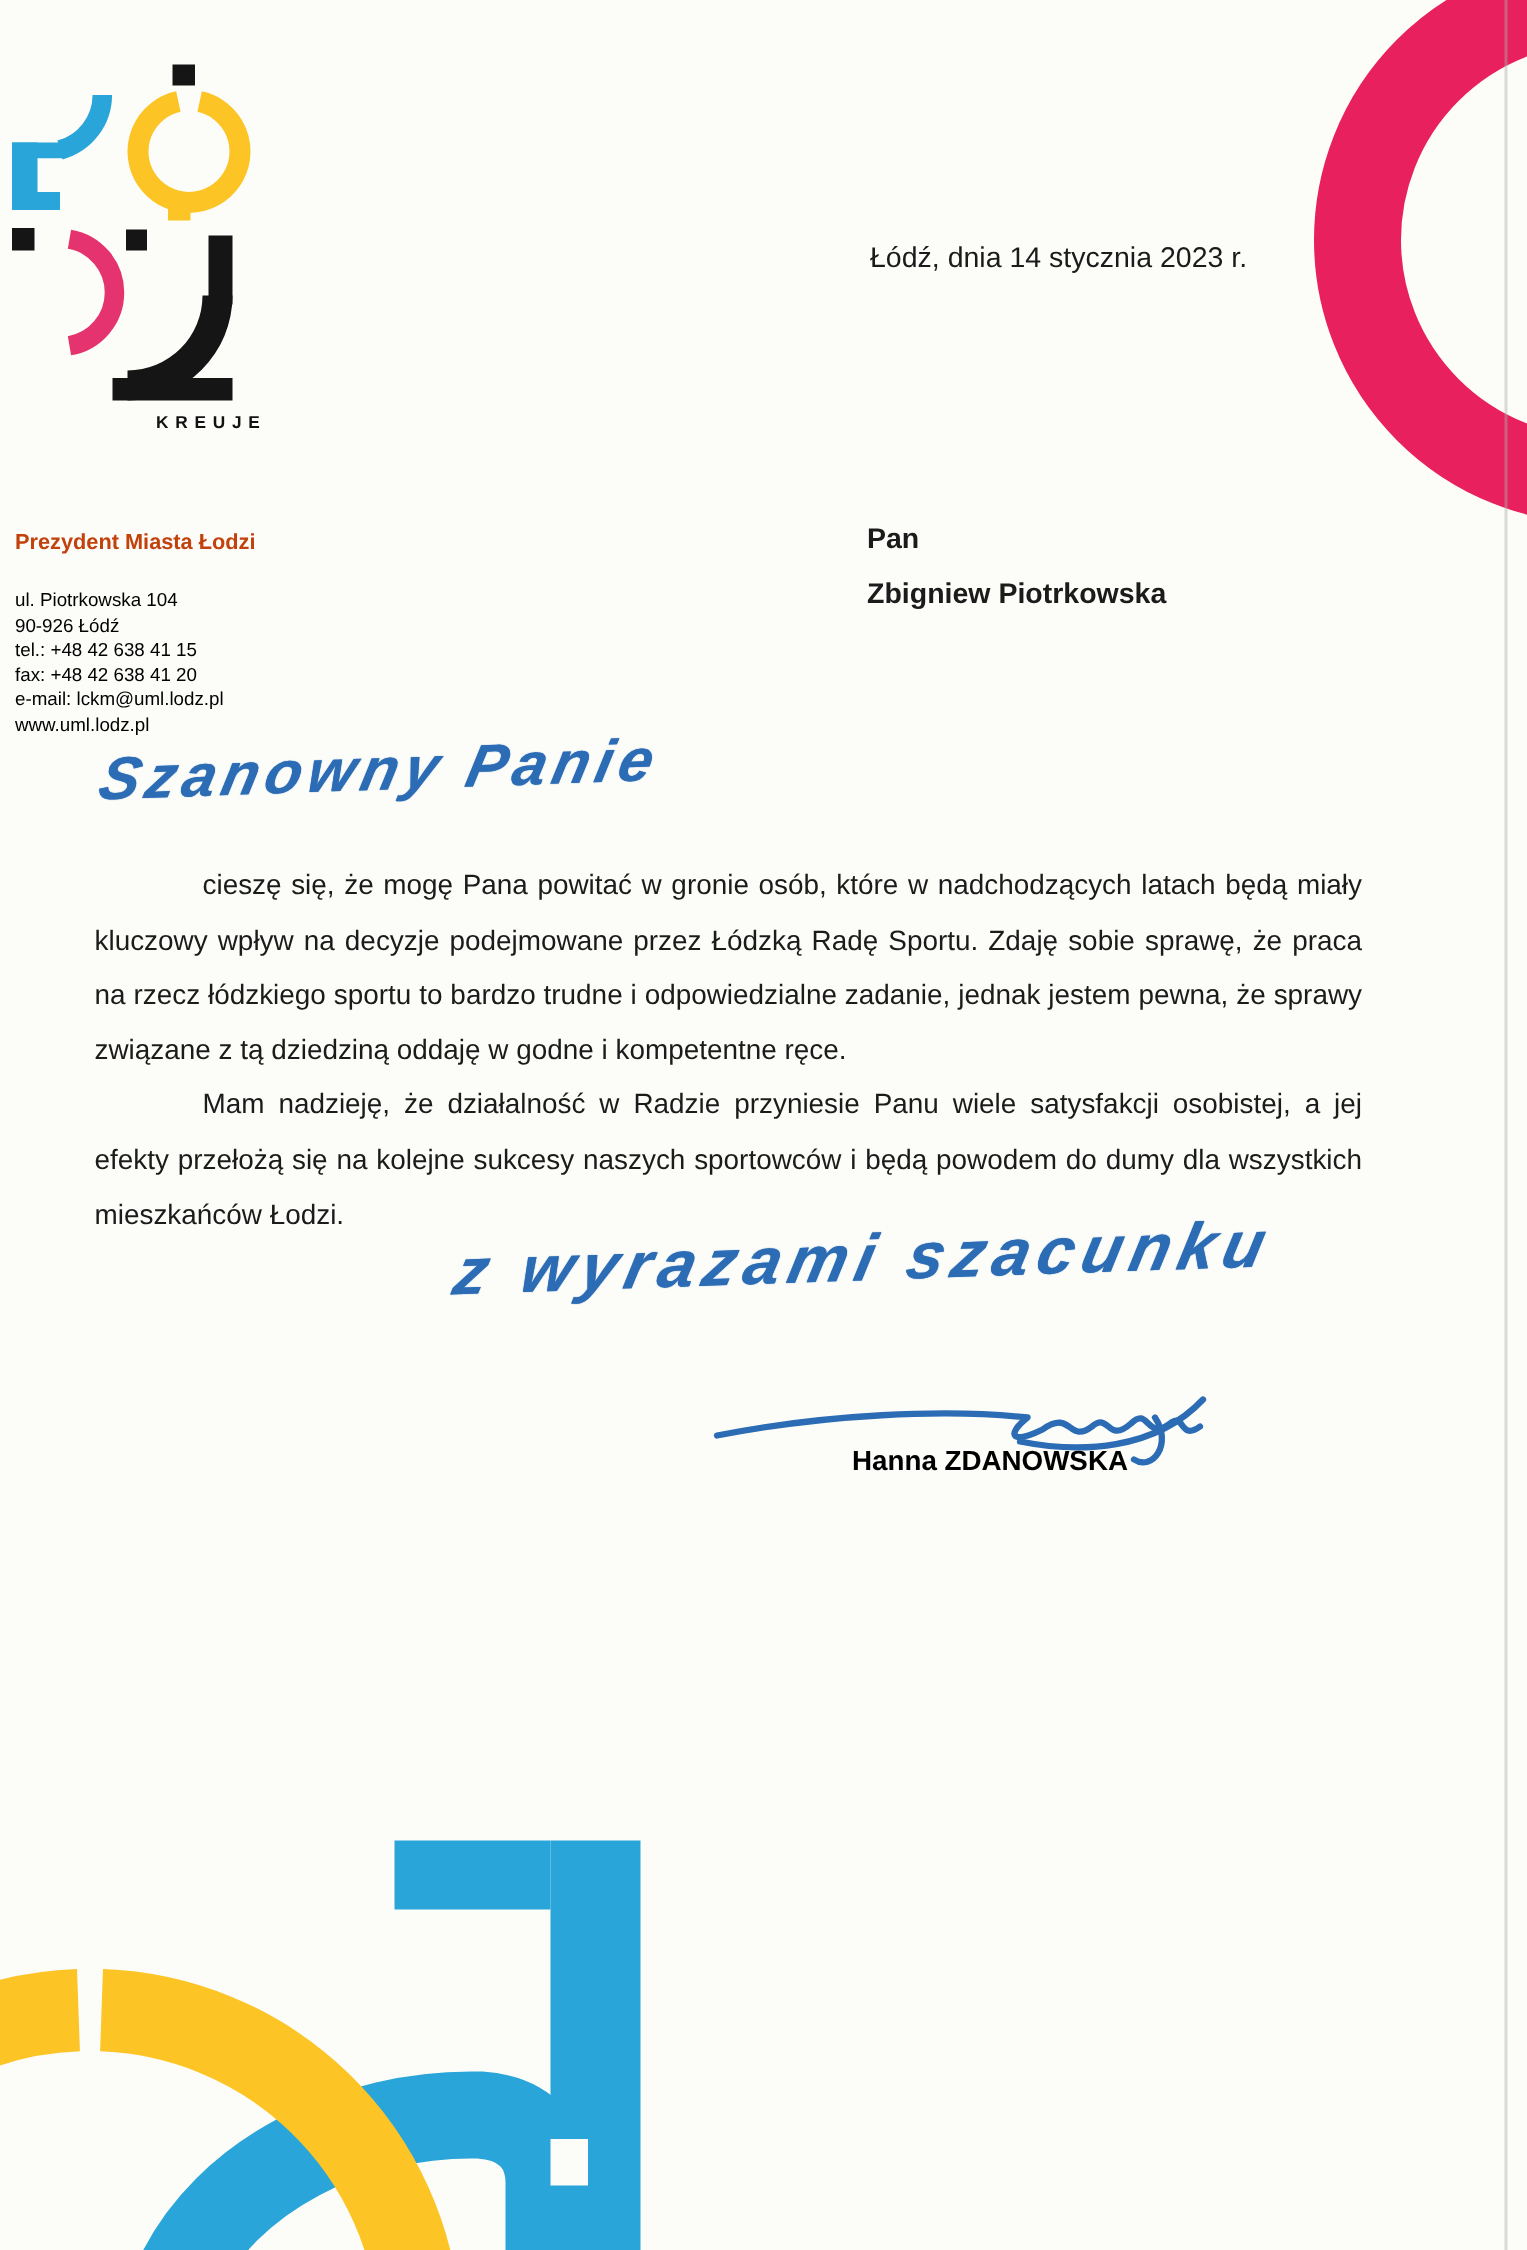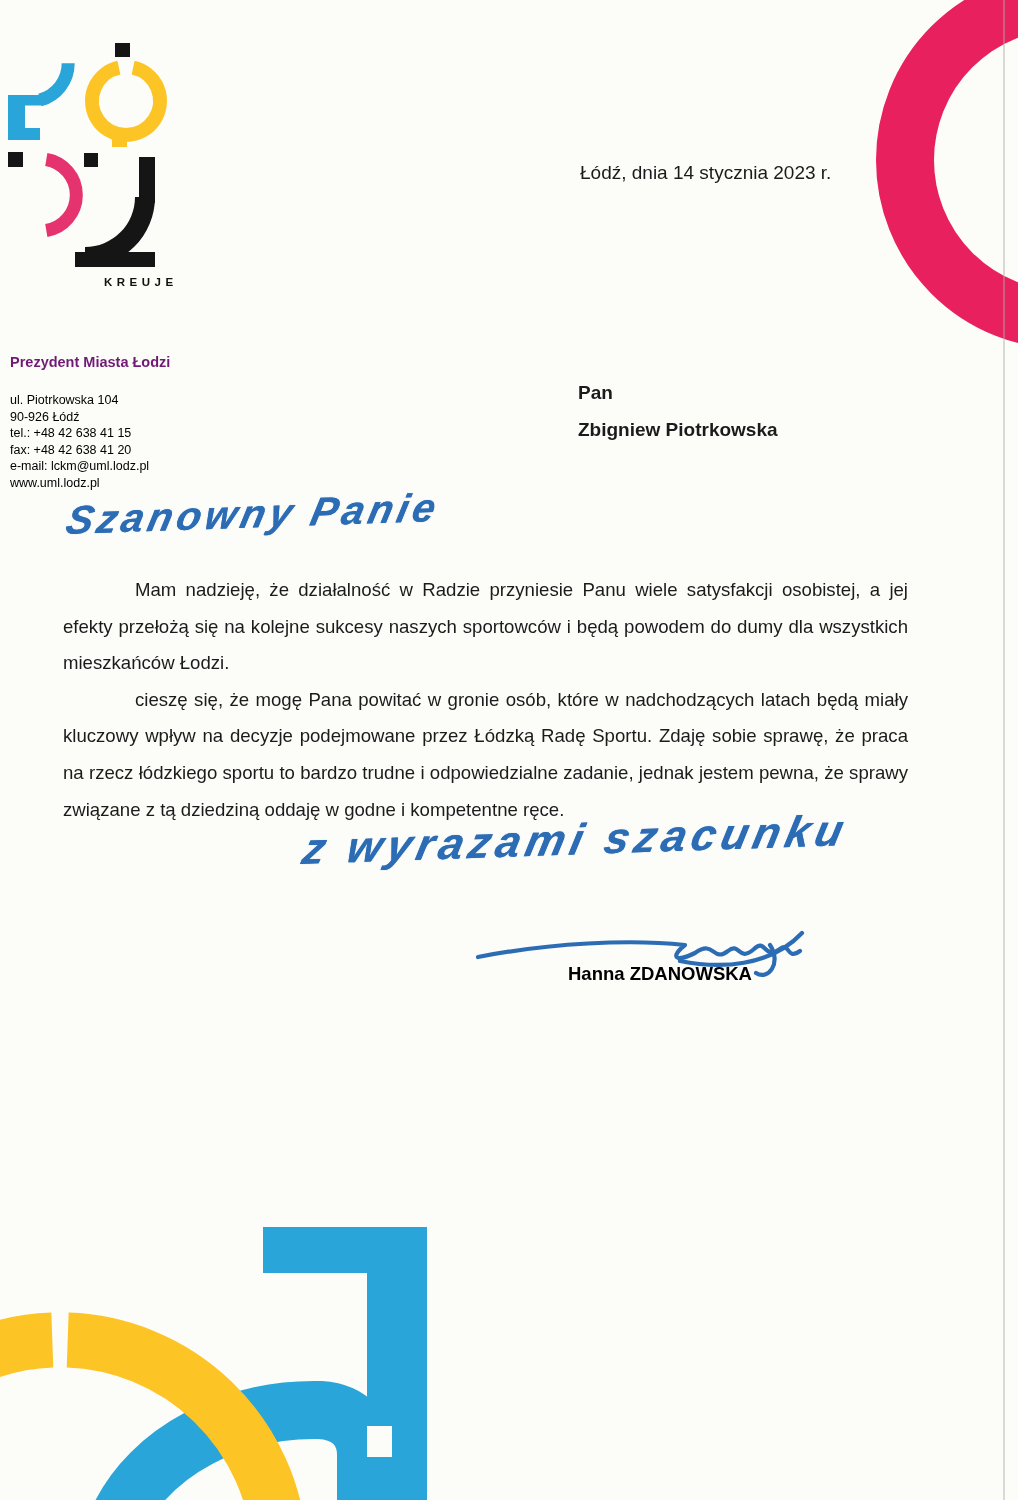--- a/index.html
+++ b/index.html
@@ -15,23 +15,23 @@
   .abs{position:absolute;}
   svg{display:block;}
 
   .kreuje{
     left:74px;top:276px;
     font-size:11.5px;font-weight:bold;letter-spacing:4.5px;
     color:#111;
     margin-left:30px;
   }
   .date-line{left:580px;top:162px;font-size:19px;}
-  .recipient{left:578px;top:341px;font-size:19px;font-weight:bold;line-height:37px;margin-top:33px;}
+  .recipient{left:578px;top:341px;font-size:19px;font-weight:bold;line-height:37px;}
   .sender{left:10px;top:354px;}
-  .sender-title{font-size:14.5px;font-weight:bold;color:#701a75;}
+  .sender-title{font-size:14.5px;font-weight:bold;color:#c2410c;}
   .sender-address{margin-top:22px;font-size:12.5px;line-height:16.6px;color:#000000;}
 
   .hand{
     font-style:italic;font-weight:600;color:#2b6cb4;
     transform:skewX(-14deg) rotate(-2deg);
     transform-origin:left bottom;
     text-shadow:0 0 0.7px #2b6cb4;
     white-space:nowrap;
   }
   .greeting{left:62px;top:498px;font-size:40px;letter-spacing:4px;}
@@ -94,22 +94,22 @@
   </div>
 
   <div class="abs recipient">
     <div>Pan</div>
     <div>Zbigniew Piotrkowska</div>
   </div>
 
   <div class="abs hand greeting">Szanowny Panie</div>
 
   <div class="abs body-text">
+    <p>cieszę się, że mogę Pana powitać w gronie osób, które w nadchodzących latach będą miały kluczowy wpływ na decyzje podejmowane przez Łódzką Radę Sportu. Zdaję sobie sprawę, że praca na rzecz łódzkiego sportu to bardzo trudne i odpowiedzialne zadanie, jednak jestem pewna, że sprawy związane z tą dziedziną oddaję w godne i kompetentne ręce.</p>
     <p>Mam nadzieję, że działalność w Radzie przyniesie Panu wiele satysfakcji osobistej, a jej efekty przełożą się na kolejne sukcesy naszych sportowców i będą powodem do dumy dla wszystkich mieszkańców Łodzi.</p>
-    <p>cieszę się, że mogę Pana powitać w gronie osób, które w nadchodzących latach będą miały kluczowy wpływ na decyzje podejmowane przez Łódzką Radę Sportu. Zdaję sobie sprawę, że praca na rzecz łódzkiego sportu to bardzo trudne i odpowiedzialne zadanie, jednak jestem pewna, że sprawy związane z tą dziedziną oddaję w godne i kompetentne ręce.</p>
   </div>
 
   <div class="abs hand closing">z wyrazami szacunku</div>
 
   <svg class="abs" style="left:470px;top:905px" width="350" height="85" viewBox="0 0 350 85">
     <g fill="none" stroke="#2b6cb4" stroke-width="4.2" stroke-linecap="round" stroke-linejoin="round">
       <path d="M 8,52 C 80,38 160,34 215,40 C 200,52 205,58 225,48 C 245,34 242,58 258,46 C 270,36 268,58 284,44 C 296,32 294,56 310,44 C 320,36 316,56 330,46"></path>
       <path d="M 210,56 C 250,64 300,62 332,28"></path>
       <path d="M 300,40 C 312,58 298,76 286,68"></path>
     </g>

